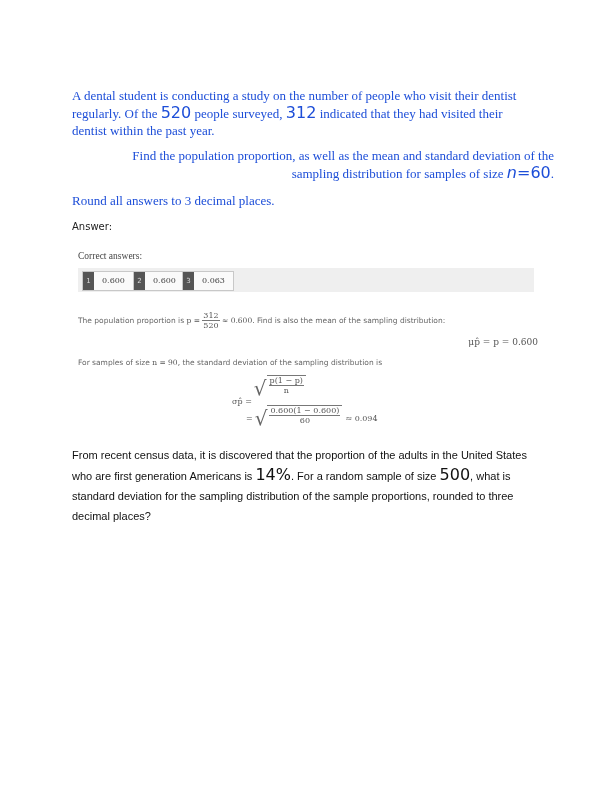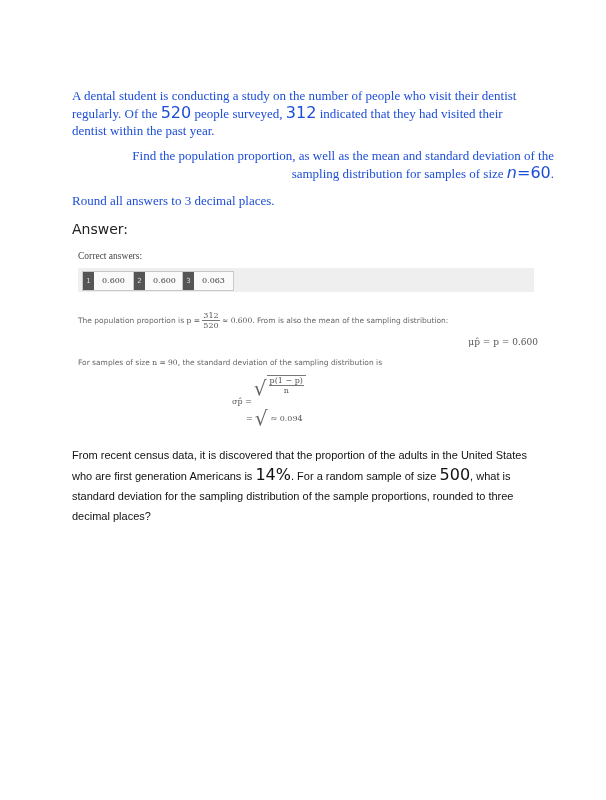--- a/index.html
+++ b/index.html
@@ -4,21 +4,21 @@
 <style>
   html, body { margin: 0; padding: 0; background: #ffffff; }
   body { width: 606px; height: 800px; position: relative; overflow: hidden; }
   .page { position: absolute; left: 72px; top: 0; width: 466px; }
   .serif { font-family: "Liberation Serif", serif; font-size: 13px; color: #1d4ed8; line-height: 17px; }
   .p1 { position: absolute; top: 87px; left: 0; width: 466px; }
   .p2 { position: absolute; top: 147px; left: 16px; width: 466px; text-align: right; }
   .p3 { position: absolute; top: 192px; left: 0; }
   .bignum { font-family: "DejaVu Sans", sans-serif; font-size: 16px; }
   .italic-n { font-family: "DejaVu Sans", sans-serif; font-style: italic; font-size: 16px; }
-  .answer-label { position: absolute; top: 221px; left: 0; font-family: "DejaVu Sans", sans-serif; font-size: 14px; color: #222; }
+  .answer-label { position: absolute; top: 221px; left: 0; font-family: "DejaVu Sans", sans-serif; font-size: 10px; color: #222; }
 
   .correct-label { position: absolute; top: 251px; left: 6px; font-family: Liberation Serif, serif; font-size: 9.5px; color: #444; }
   .answers-bar { position: absolute; top: 268px; left: 6px; width: 456px; height: 24px; background: #efefef; }
   .ans { position: absolute; top: 3px; height: 18px; display: flex; border: 1px solid #c8c8c8; background: #fafafa; }
   .ans .num { width: 11px; background: #555; color: #ddd; font-family: "DejaVu Sans", sans-serif; font-size: 7px; text-align: center; line-height: 18px; }
   .ans .val { padding: 0 8px; font-family: "DejaVu Serif", serif; font-size: 8px; color: #444; line-height: 18px; }
 
   .expl { font-family: "DejaVu Sans", sans-serif; font-size: 7.5px; color: #666; }
   .e1 { position: absolute; top: 311px; left: 6px; white-space: nowrap; }
   .math { font-family: "DejaVu Serif", serif; color: #555; }
@@ -66,21 +66,21 @@
     </div>
     <div class="ans" style="left:104px;">
       <span class="num">3</span>
       <span class="val">0.063</span>
     </div>
   </div>
 
   <div class="expl e1">
     <span>The population proportion is </span><span class="math">p =</span>
     <span class="frac"><span class="top">312</span><span class="bot">520</span></span>
-    <span class="math">≈ 0.600</span><span>. From is also the mean of the sampling distribution:</span>
+    <span class="math">≈ 0.600</span><span>. Find is also the mean of the sampling distribution:</span>
   </div>
 
   <div class="expl e2 math">μp̂ = p = 0.600</div>
 
   <div class="expl e3">
     <span>For samples of size </span><span class="math">n = 90</span><span>, the standard deviation of the sampling distribution is</span>
   </div>
 
   <div class="sd">
     <div class="sdrow">
@@ -89,20 +89,23 @@
         <span class="rad">√</span>
         <span class="under">
           <span class="frac"><span class="top">p(1 − p)</span><span class="bot">n</span></span>
         </span>
       </span>
     </div>
     <div class="sdrow" style="padding-left:14px;">
       <span style="margin-right:2px;">=</span>
       <span class="sqrt">
         <span class="rad">√</span>
+        <span class="under">
+          <span class="frac"><span class="top">0.600(1 − 0.600)</span><span class="bot">60</span></span>
+        </span>
       </span>
       <span style="margin-left:3px;">≈ 0.094</span>
     </div>
   </div>
 
   <div class="p4">
     <span>From recent census data, it is discovered that the proportion of the adults in the United States who are first generation Americans is </span><span class="bignum">14%</span><span>.  For a random sample of size </span><span class="bignum">500</span><span>, what is standard deviation for the sampling distribution of the sample proportions, rounded to three decimal places?</span>
   </div>
 
 </div>

